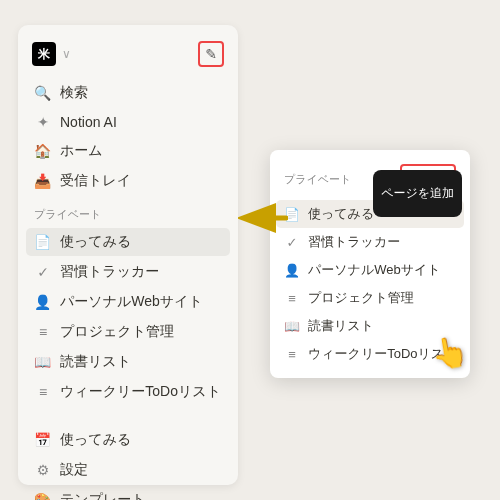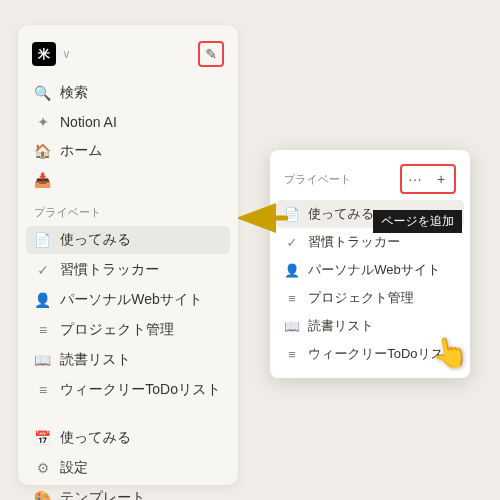--- a/index.html
+++ b/index.html
@@ -144,26 +144,25 @@
     .dropdown-section-label {
       font-size: 11px;
       color: #888;
       font-weight: 500;
     }
 
     .add-page-btn {
       background: #1a1a1a;
       color: #fff;
       border: none;
-      border-radius: 0;
-      padding: 3px 8px;
+      border-radius: 8px;
+      padding: 15px 8px;
       font-size: 12px;
       cursor: pointer;
       white-space: nowrap;
-      margin-top: 40px;
     }
 
     .dropdown-dots {
       width: 24px;
       height: 24px;
       border: none;
       background: transparent;
       cursor: pointer;
       display: flex;
       align-items: center;
@@ -253,20 +252,21 @@
     <span>Notion AI</span>
   </div>
 
   <div class="sidebar-item">
     <span class="item-icon">🏠</span>
     <span>ホーム</span>
   </div>
 
   <div class="sidebar-item">
     <span class="item-icon">📥</span>
+    <span>受信トレイ</span>
   </div>
 
   <div class="section-label">プライベート</div>
 
   <div class="sidebar-item active">
     <span class="item-icon">📄</span>
     <span>使ってみる</span>
   </div>
 
   <div class="sidebar-item">

